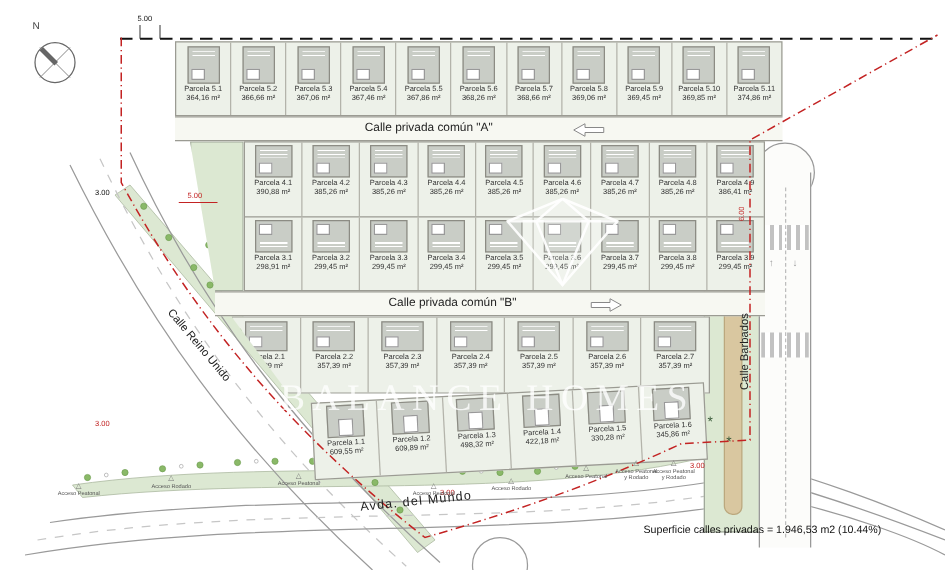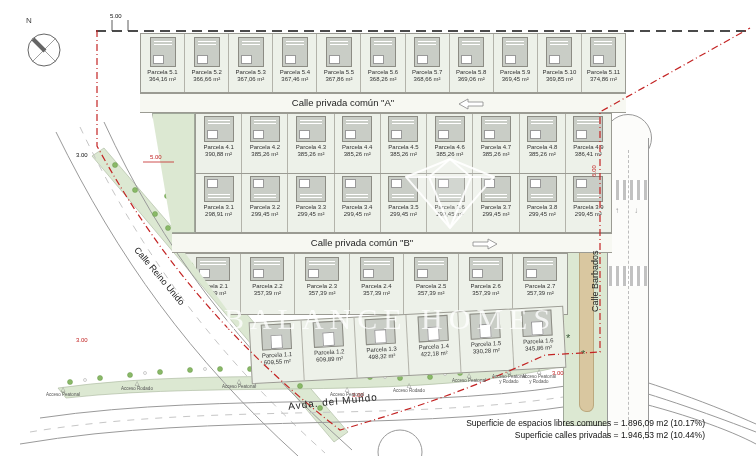--- a/index.html
+++ b/index.html
@@ -439,21 +439,20 @@
   <div class="access" style="left:46px;top:386px;"><span class="tri">△</span><span>Acceso Peatonal</span></div>
   <div class="access" style="left:120px;top:380px;"><span class="tri">△</span><span>Acceso Rodado</span></div>
   <div class="access" style="left:222px;top:378px;"><span class="tri">△</span><span>Acceso Peatonal</span></div>
   <div class="access" style="left:330px;top:386px;"><span class="tri">△</span><span>Acceso Peatonal</span></div>
   <div class="access" style="left:392px;top:382px;"><span class="tri">△</span><span>Acceso Rodado</span></div>
   <div class="access" style="left:452px;top:372px;"><span class="tri">△</span><span>Acceso Peatonal</span></div>
   <div class="access" style="left:492px;top:368px;"><span class="tri">△</span><span>Acceso Peatonal y Rodado</span></div>
   <div class="access" style="left:522px;top:368px;"><span class="tri">△</span><span>Acceso Peatonal y Rodado</span></div>
 
   <div class="summary">
-    <div>Superficie de espacios libres comunes = 1.896,09 m2 (10.17%)</div>
     <div>Superficie calles privadas = 1.946,53 m2 (10.44%)</div>
   </div>
 
   <svg style="left:405px;top:158px;" width="90" height="72">
     <g fill="rgba(255,255,255,0.18)" stroke="rgba(255,255,255,0.9)" stroke-width="2">
       <polygon points="45,1 89,19 45,70 1,19"></polygon>
       <path d="M1,19 L89,19 M45,1 L24,19 L45,70 M45,1 L66,19 L45,70" fill="none"></path>
     </g>
   </svg>
   <div class="wm-text">BALANCE HOMES</div>

